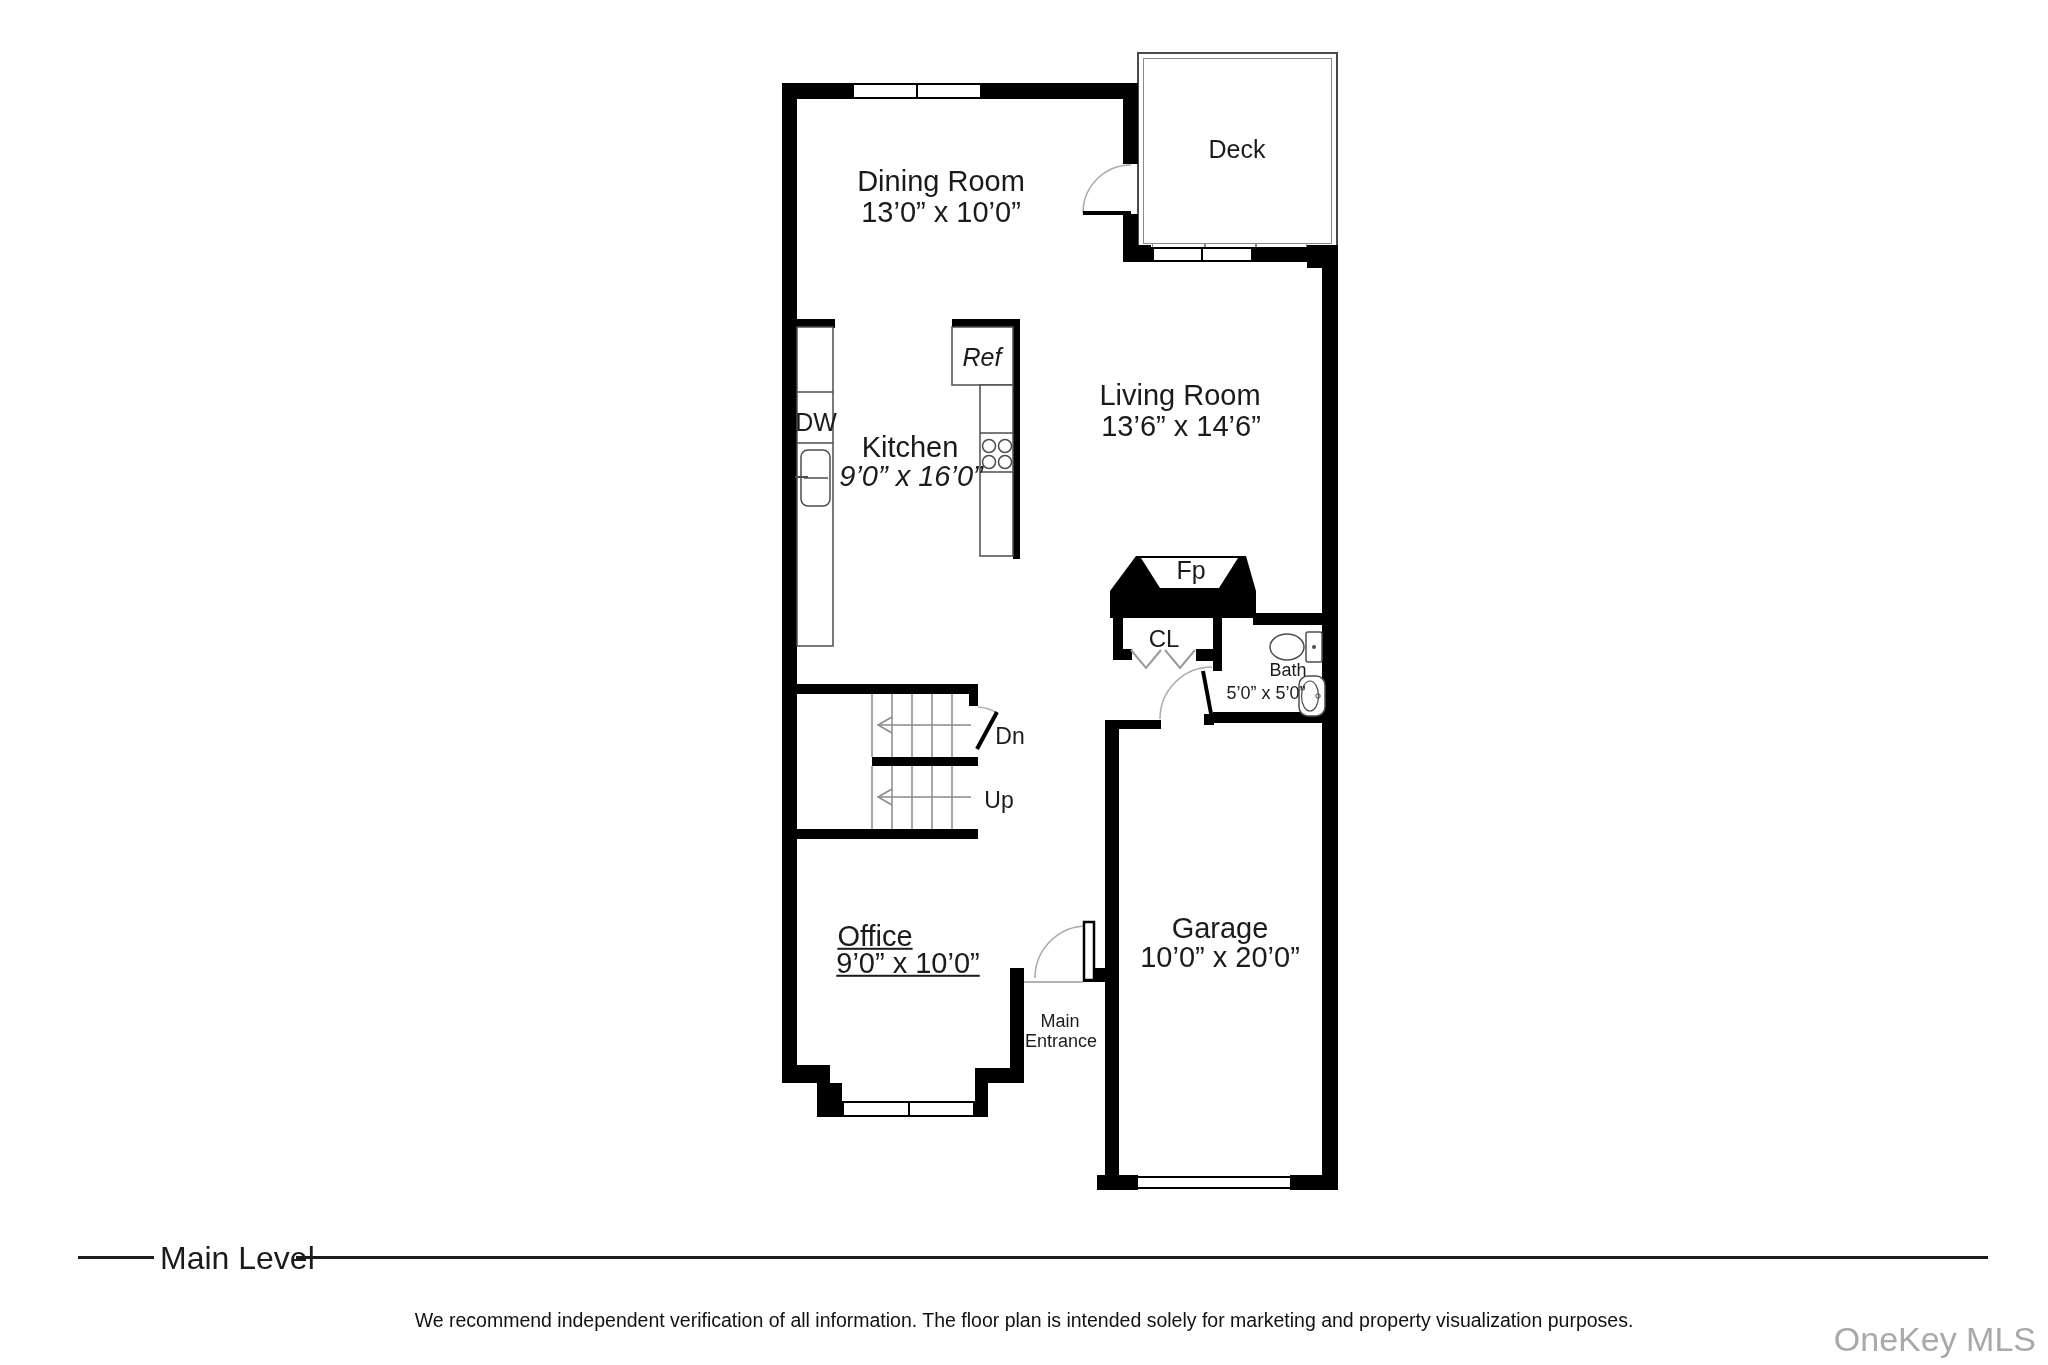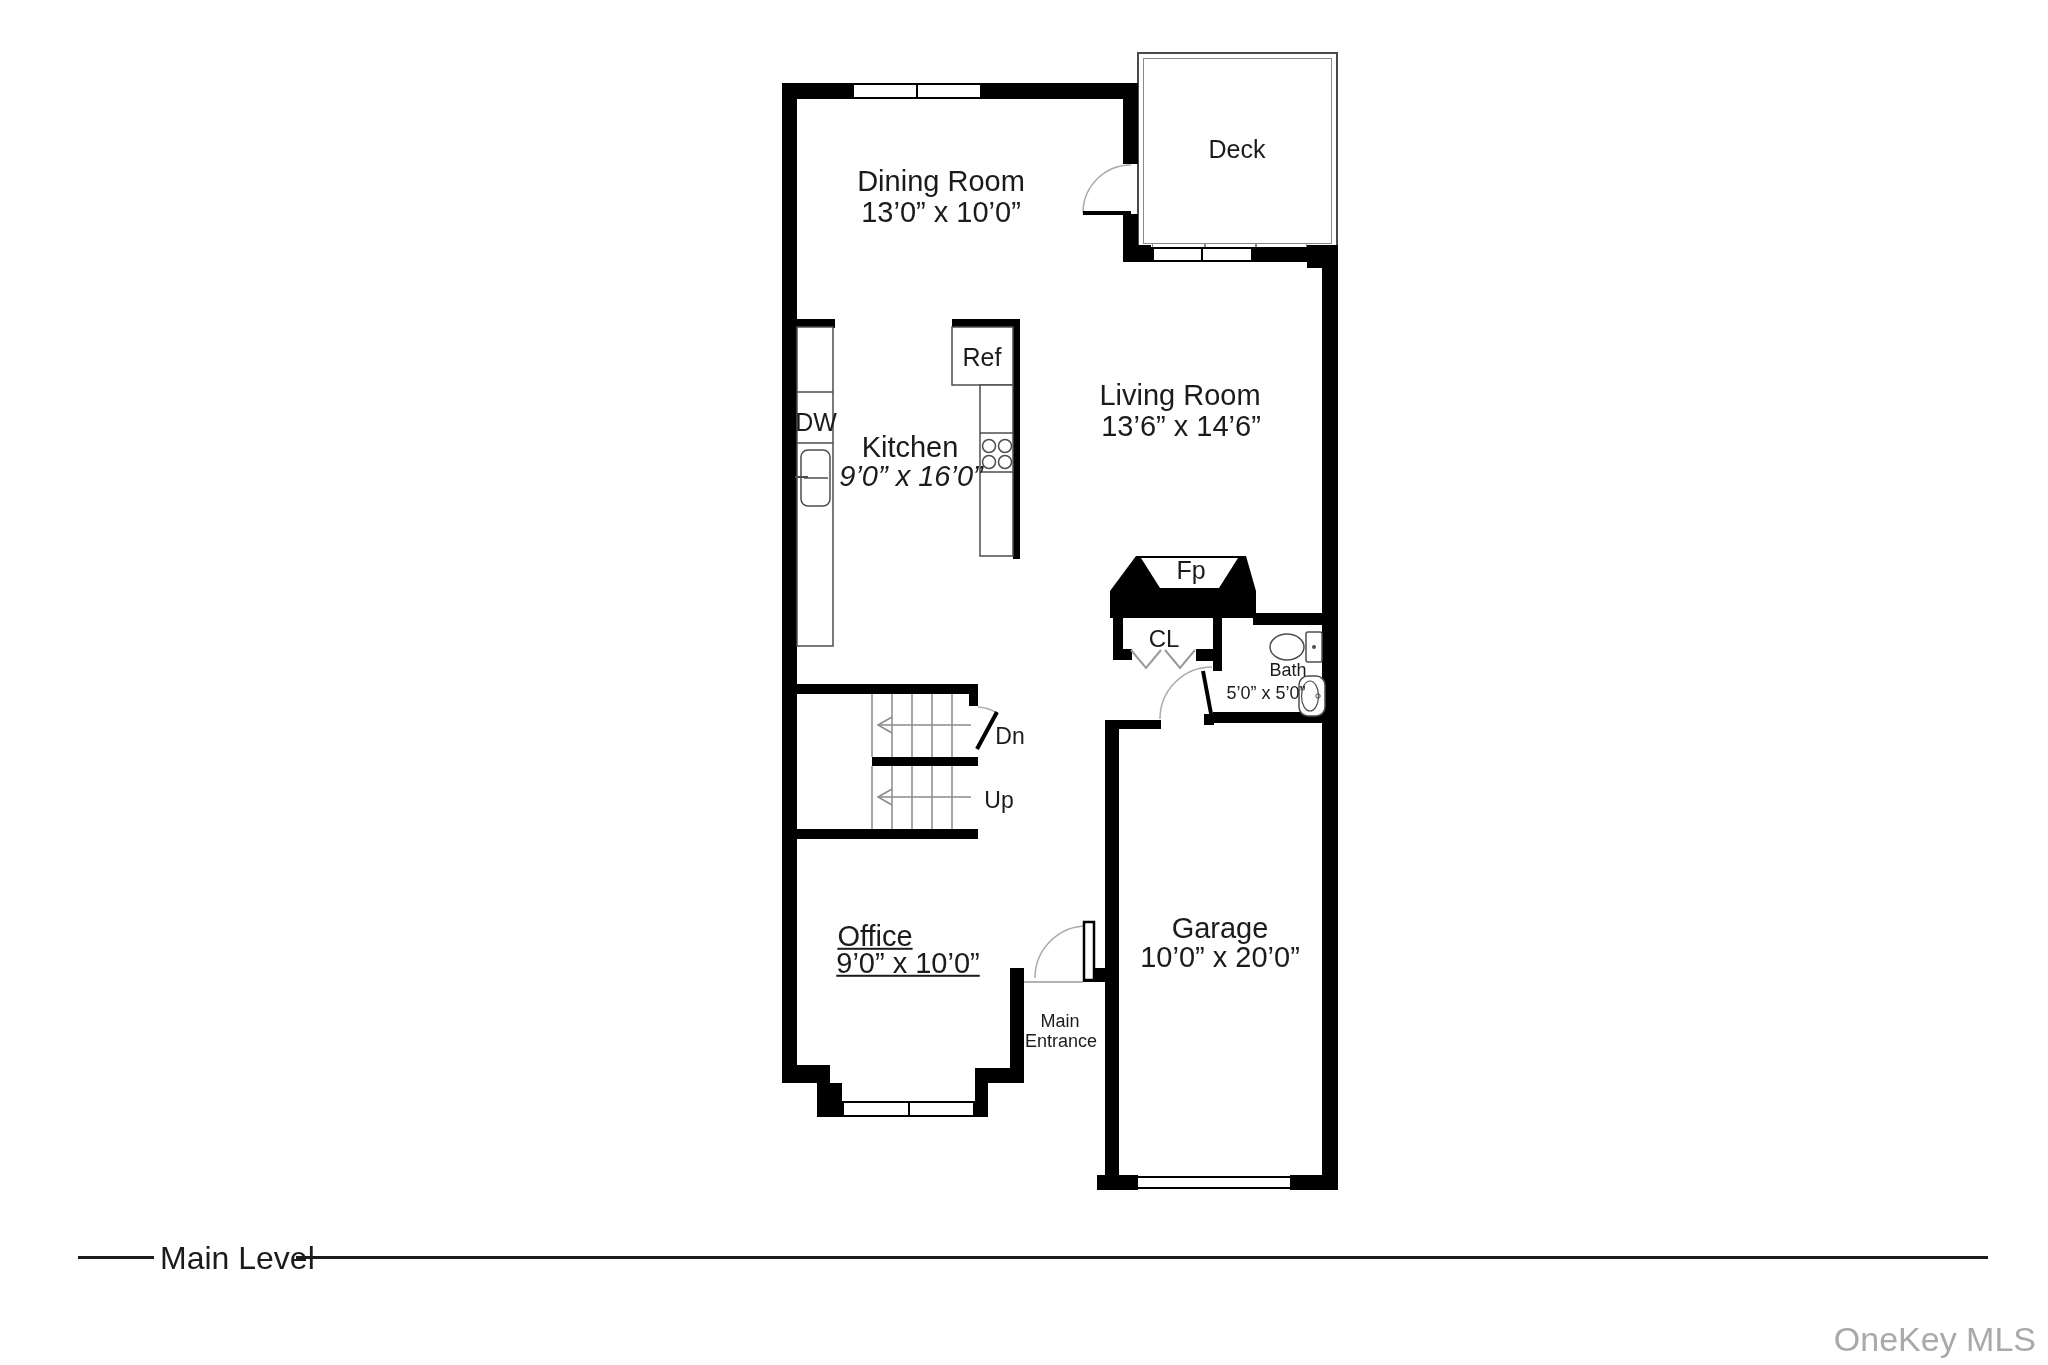--- a/index.html
+++ b/index.html
@@ -144,21 +144,21 @@
     <ellipse cx="1287" cy="647" rx="17" ry="13" fill="#fff" stroke="#4d4d4d" stroke-width="1.5"></ellipse>
     <circle cx="1314" cy="647" r="2" fill="#4d4d4d"></circle>
     <rect x="1299" y="676" width="26" height="40" rx="9" fill="#fff" stroke="#4d4d4d" stroke-width="1.5"></rect>
     <ellipse cx="1310" cy="696" rx="8.5" ry="15" fill="none" stroke="#4d4d4d" stroke-width="1.2"></ellipse>
     <circle cx="1318" cy="696" r="2.2" fill="none" stroke="#4d4d4d" stroke-width="1"></circle>
   </svg>
 
   <div class="lbl f29" style="left:941px;top:181px;">Dining Room</div>
   <div class="lbl f29" style="left:941px;top:212px;">13’0” x 10’0”</div>
   <div class="lbl f25" style="left:1237px;top:149px;">Deck</div>
-  <div class="lbl f25" style="left:982px;top:357px;">Ref</div>
+  <div class="lbl f25" style="left:982px;top:357px;font-style:italic;">Ref</div>
   <div class="lbl f25" style="left:816px;top:422px;">DW</div>
   <div class="lbl f29" style="left:910px;top:447px;">Kitchen</div>
   <div class="lbl f29" style="left:911px;top:476px;font-style:italic;">9’0” x 16’0”</div>
   <div class="lbl f29" style="left:1180px;top:395px;">Living Room</div>
   <div class="lbl f29" style="left:1181px;top:426px;">13’6” x 14’6”</div>
   <div class="lbl f25" style="left:1191px;top:570px;">Fp</div>
   <div class="lbl f27" style="left:1164px;top:639px;">CL</div>
   <div class="lbl f18" style="left:1264px;top:670px;margin-left:24px;">Bath</div>
   <div class="lbl f18" style="left:1266px;top:693px;">5’0” x 5’0”</div>
   <div class="lbl f23" style="left:1010px;top:736px;">Dn</div>
@@ -168,15 +168,16 @@
   <div class="lbl f29" style="left:1220px;top:928px;">Garage</div>
   <div class="lbl f29" style="left:1220px;top:957px;">10’0” x 20’0”</div>
   <div class="lbl f18" style="left:1060px;top:1021px;">Main</div>
   <div class="lbl f18" style="left:1061px;top:1041px;">Entrance</div>
 
   <div id="level-row">
     <div class="level-dash" style="left:78px;width:76px;"></div>
     <div id="level-label">Main Level</div>
     <div class="level-dash" style="left:296px;width:1692px;"></div>
   </div>
+  <div class="disc" style="top:1309px;">We recommend independent verification of all information. The floor plan is intended solely for marketing and property visualization purposes.</div>
   <div id="watermark">OneKey MLS</div>
 
 </div>
 
 </body></html>

